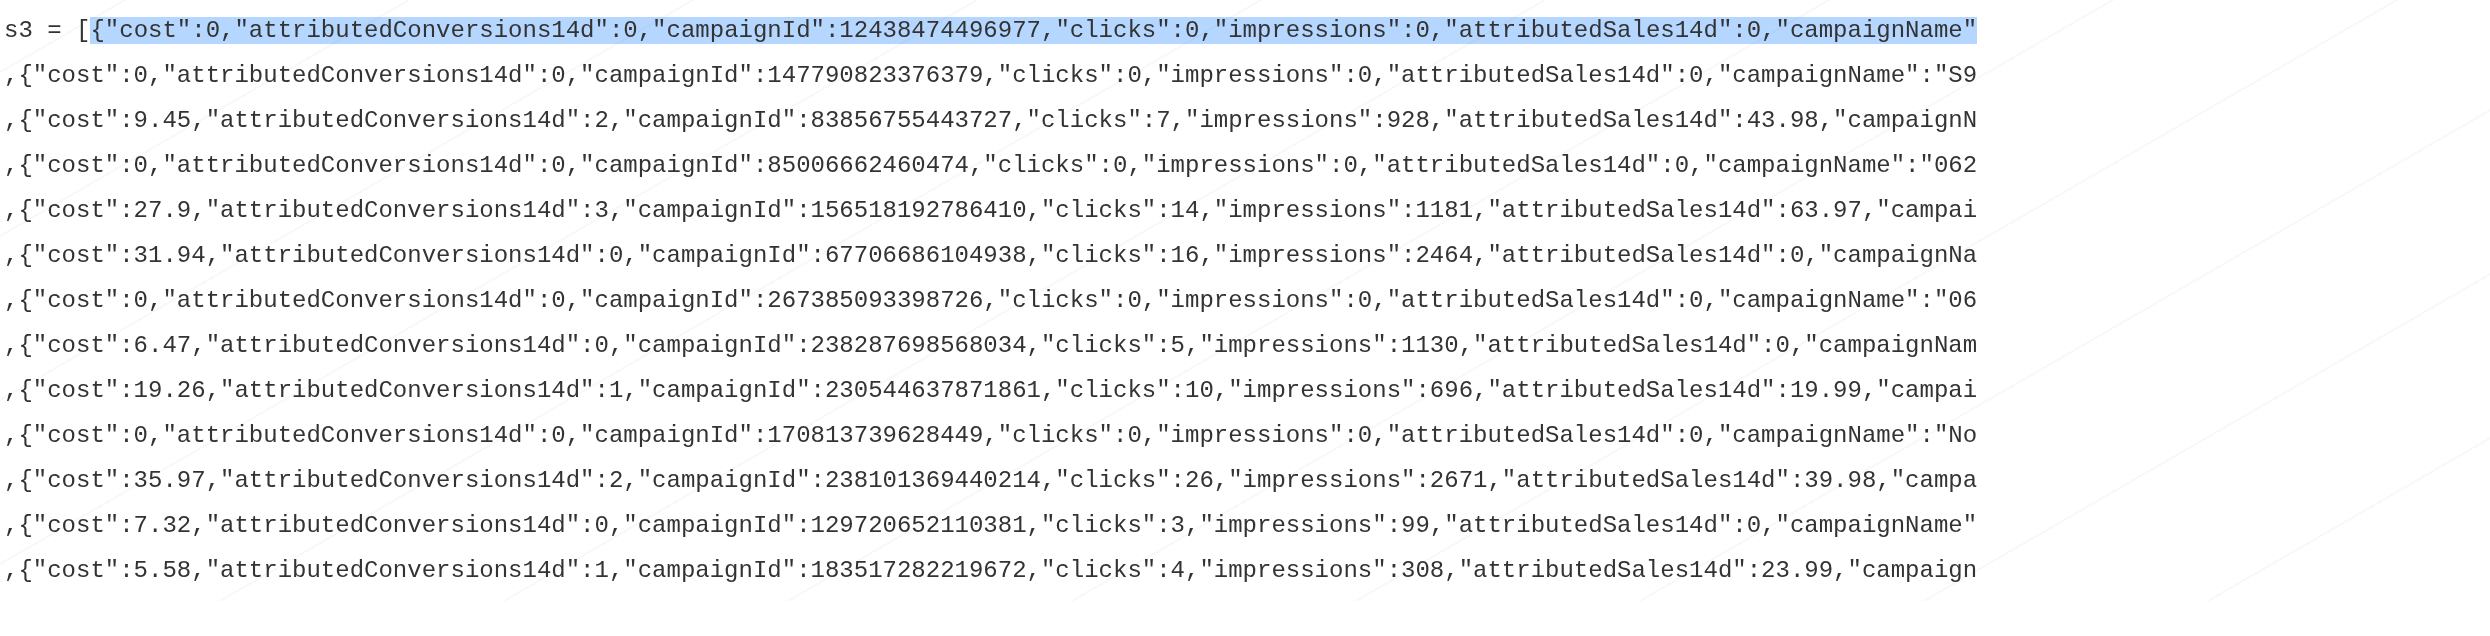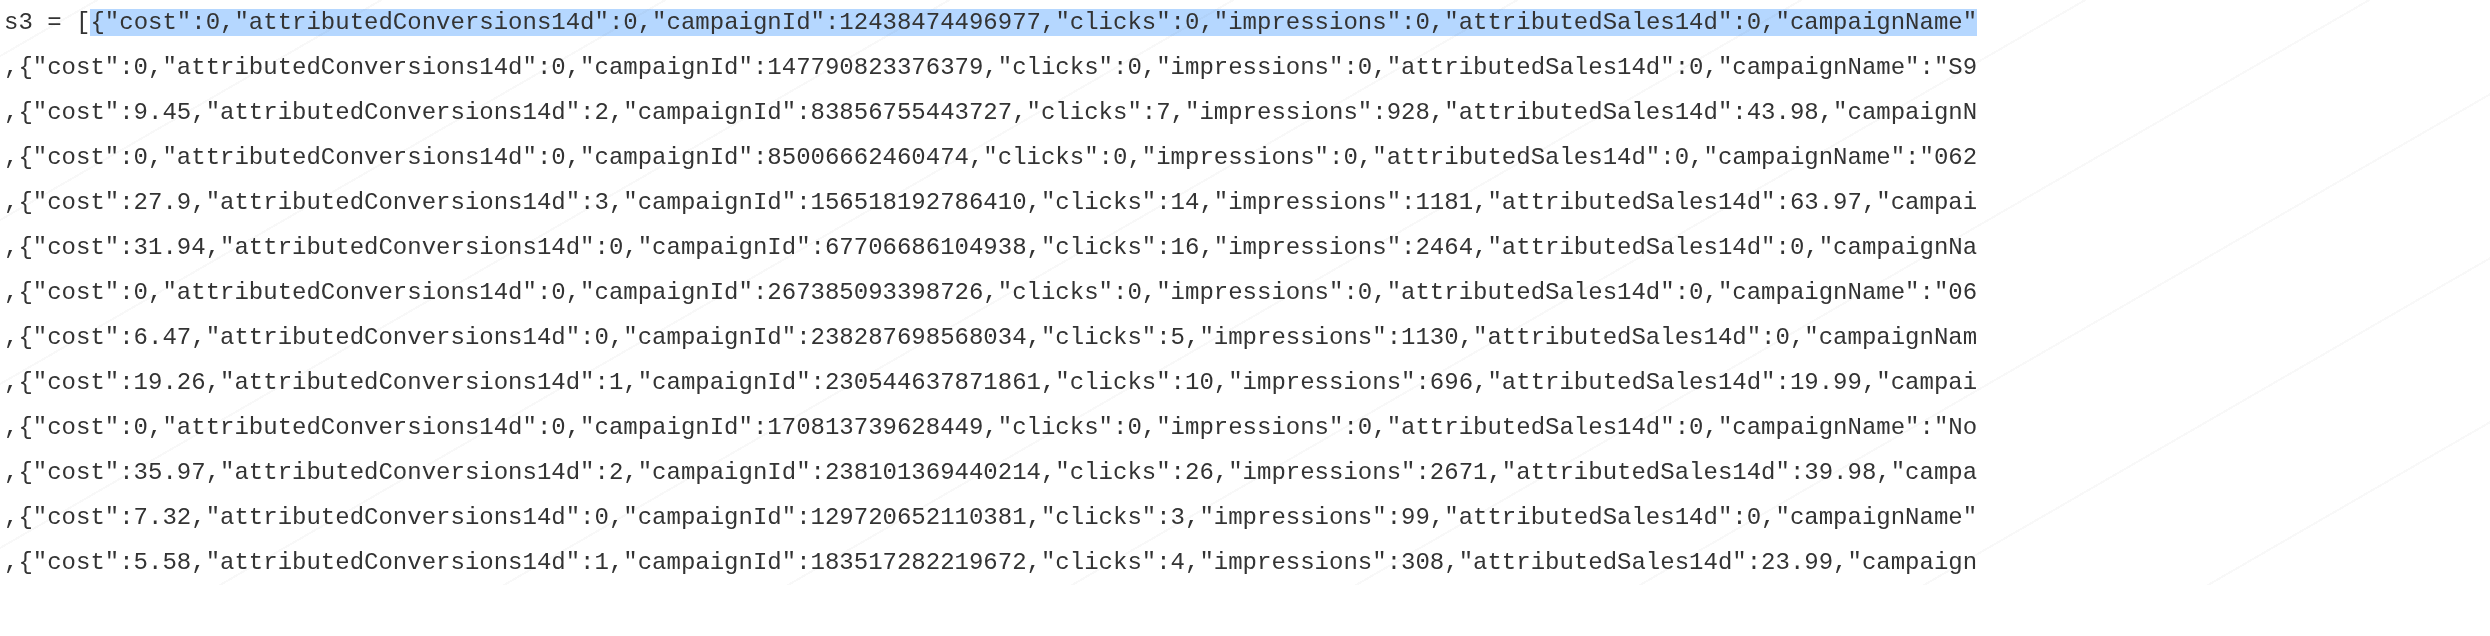--- a/index.html
+++ b/index.html
@@ -7,21 +7,21 @@
       width: 2490px;
       height: 636px;
       overflow: hidden;
       background: #ffffff;
       font-family: "Consolas", "Monaco", "Courier New", monospace;
       font-size: 24px;
       line-height: 45px;
       color: #333333;
     }
     .code-block {
-      padding: 0 4px;
+      padding: 8px 4px;
       white-space: nowrap;
       position: relative;
     }
     .code-line {
       display: block;
     }
     .highlight {
       background: #b5d7ff;
     }
     .watermark-pattern {

